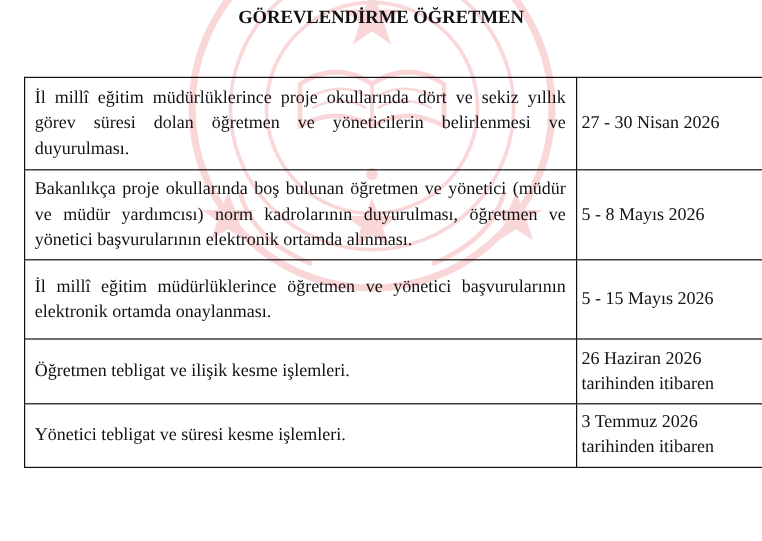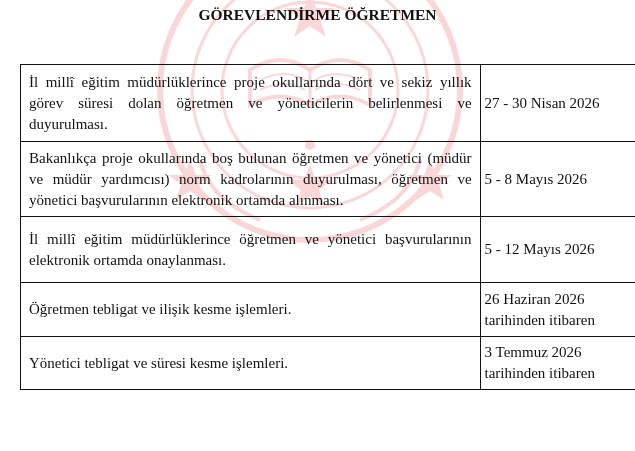--- a/index.html
+++ b/index.html
@@ -110,21 +110,21 @@
     </tr>
     <tr class="r2">
       <td class="desc">Bakanlıkça proje okullarında boş bulunan öğretmen ve yönetici (müdür ve müdür yardımcısı) norm kadrolarının duyurulması, öğretmen ve yönetici başvurularının elektronik ortamda alınması.</td>
       <td class="date">
         <span class="date-line">5 - 8 Mayıs 2026</span>
       </td>
     </tr>
     <tr class="r3">
       <td class="desc">İl millî eğitim müdürlüklerince öğretmen ve yönetici başvurularının elektronik ortamda onaylanması.</td>
       <td class="date">
-        <span class="date-line">5 - 12 Mayıs 2026</span>
+        <span class="date-line">5 - 15 Mayıs 2026</span>
       </td>
     </tr>
     <tr class="r5">
       <td class="desc">Öğretmen tebligat ve ilişik kesme işlemleri.</td>
       <td class="date">
         <span class="date-line">26 Haziran 2026</span>
         <span class="date-line">tarihinden itibaren</span>
       </td>
     </tr>
     <tr class="r6">

